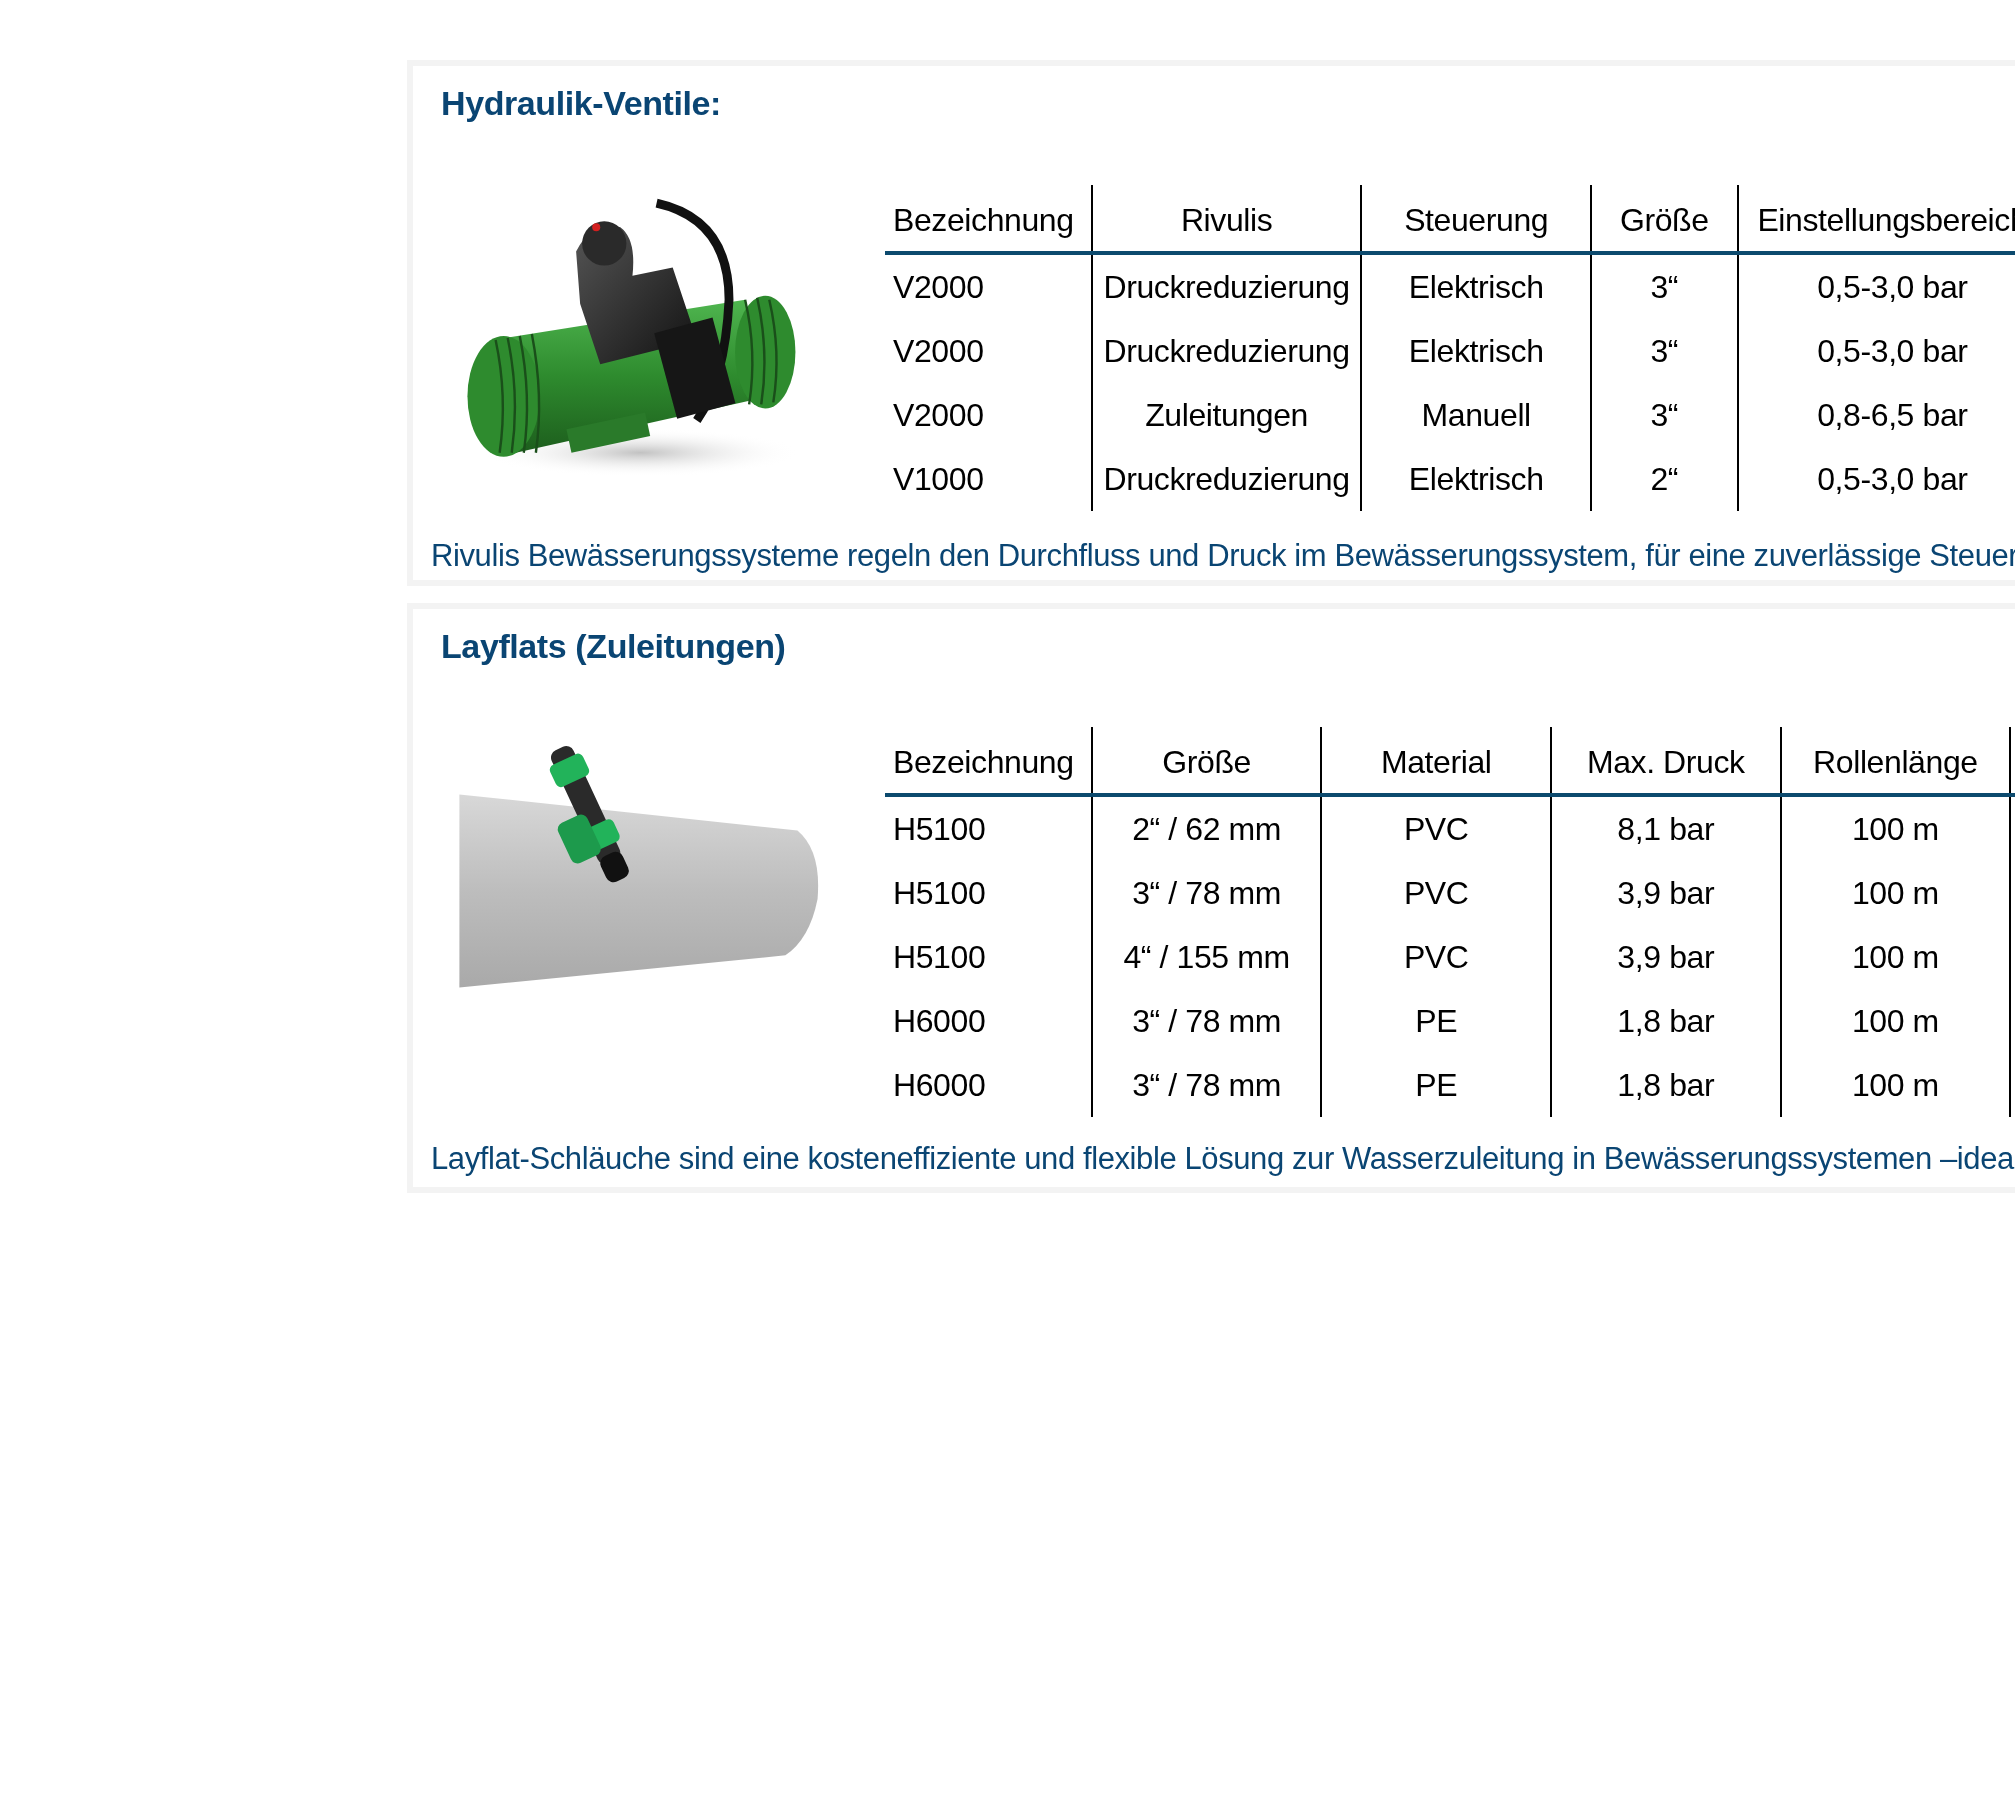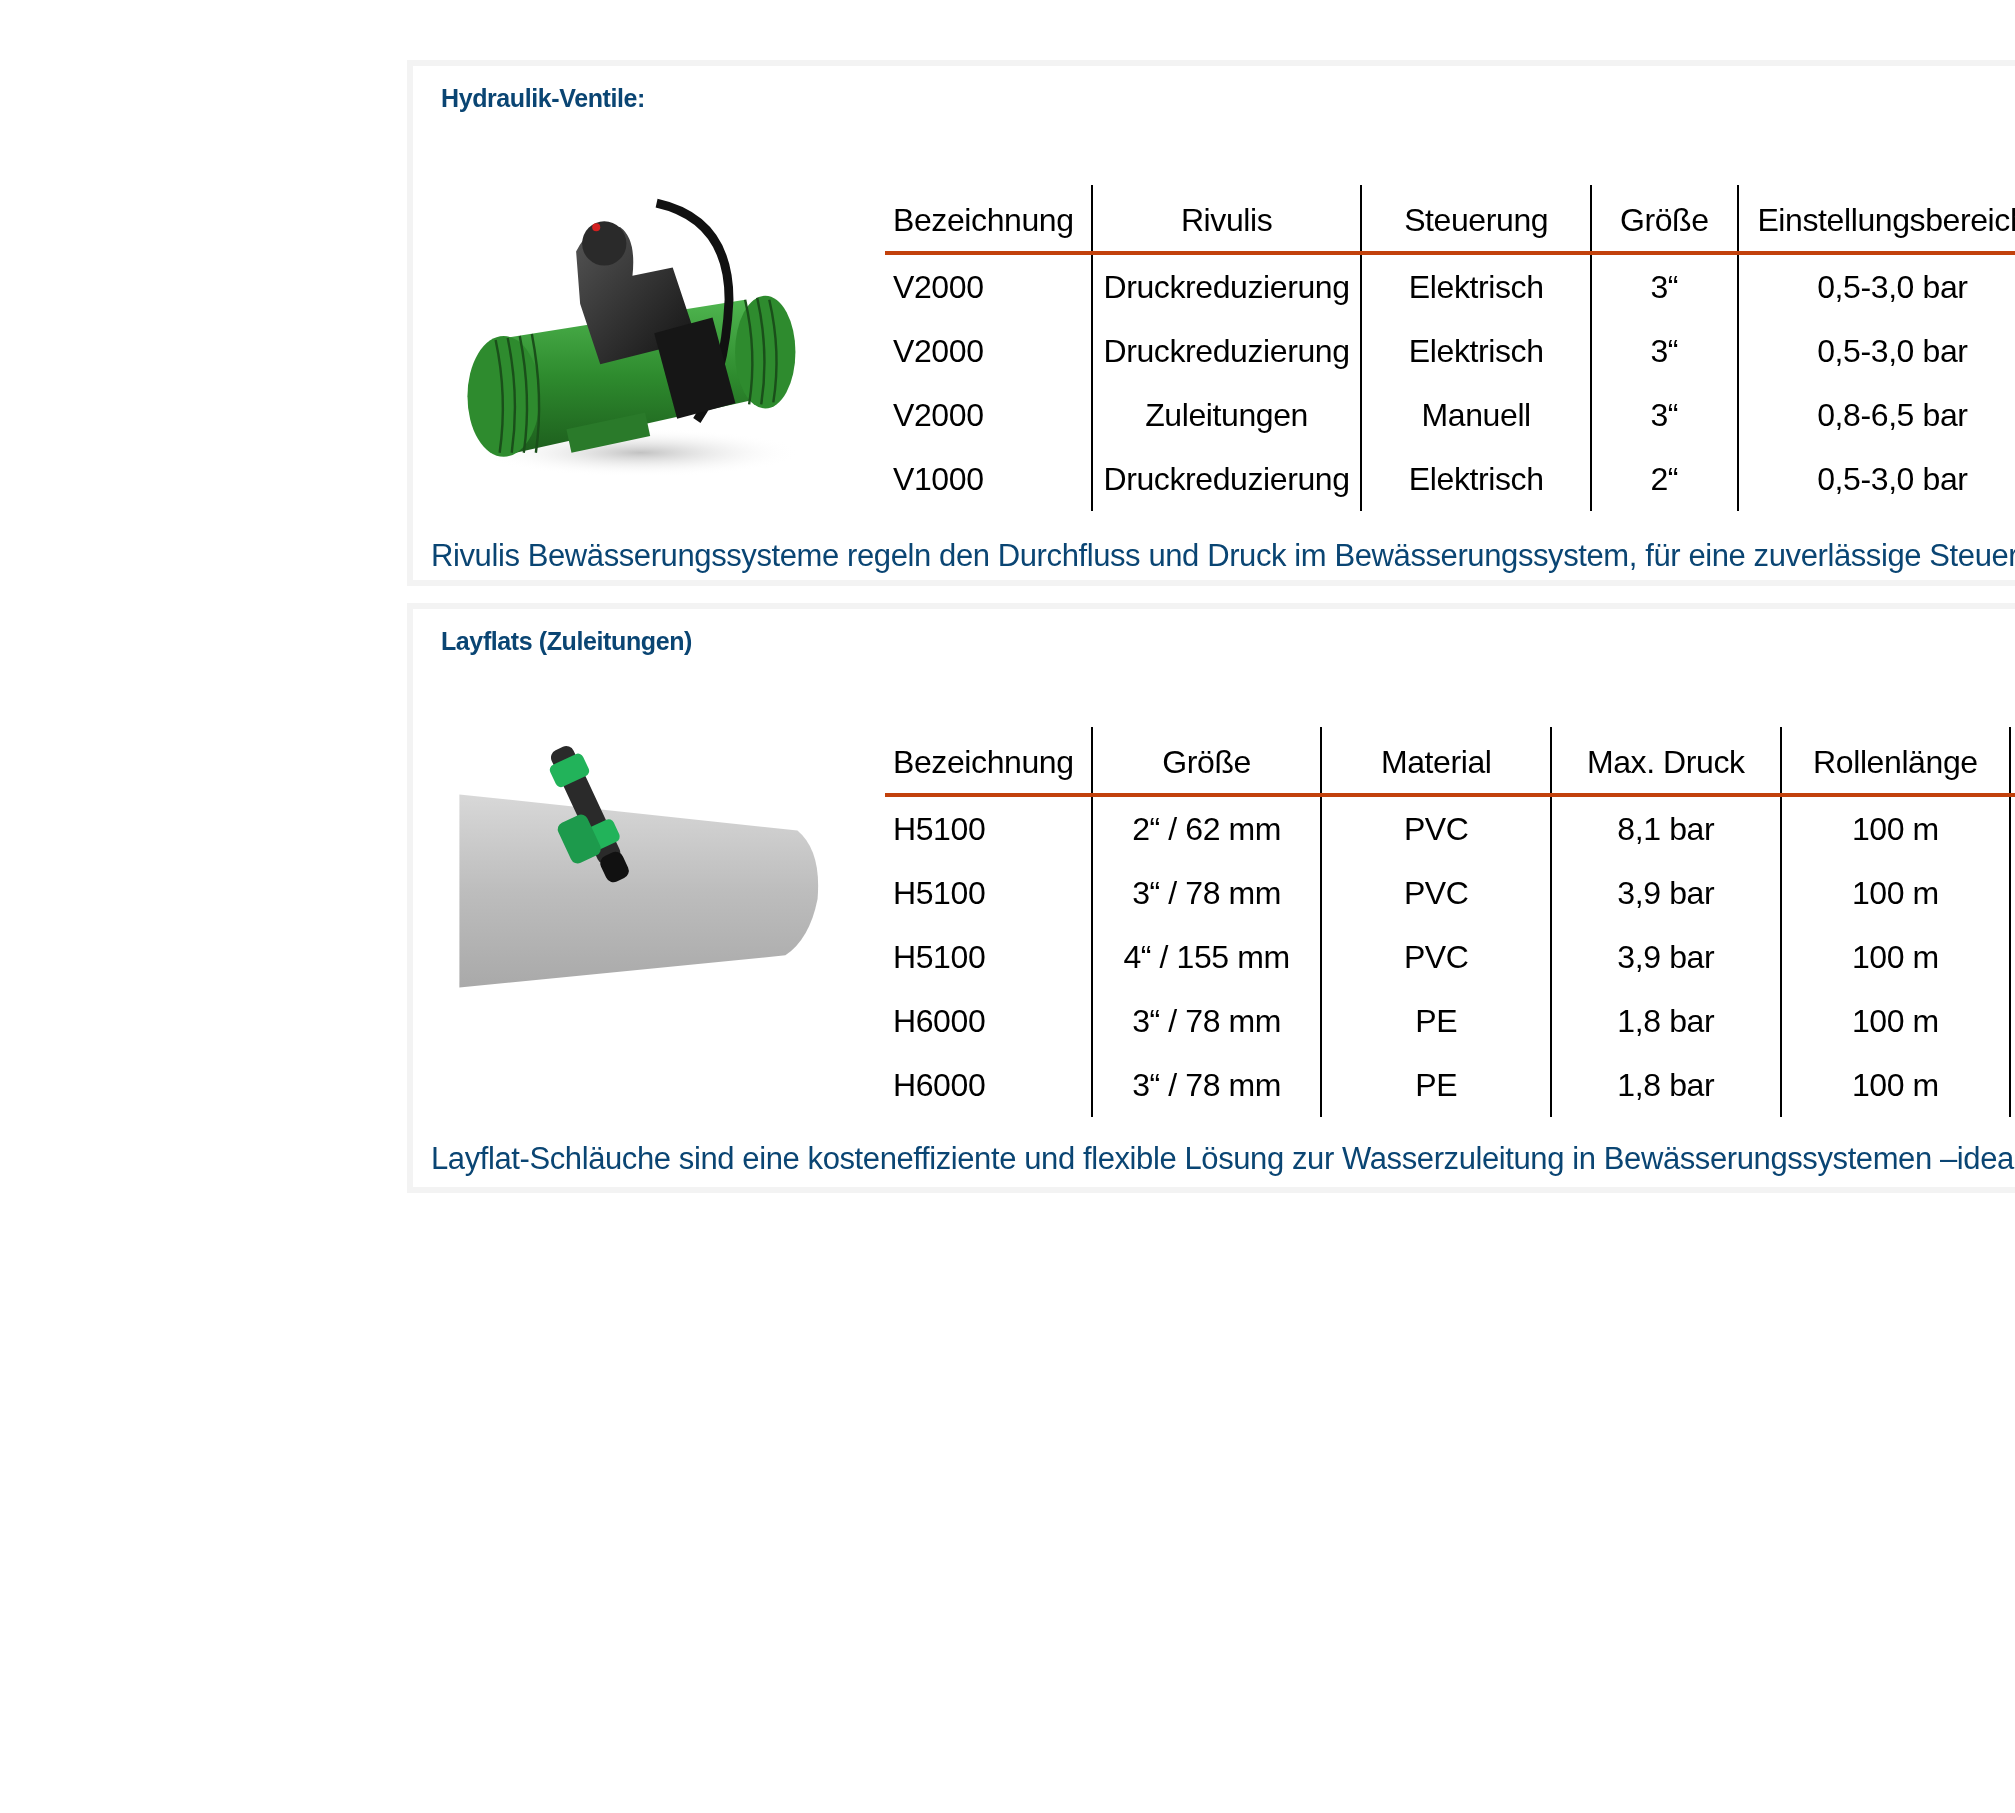--- a/index.html
+++ b/index.html
@@ -23,21 +23,21 @@
     border: 6px solid #f3f3f3;
     box-sizing: border-box;
   }
   .card.valves { top: 60px; height: 526px; }
   .card.layflats { top: 603px; height: 590px; }
 
   .card-title {
     position: absolute;
     left: 28px;
     top: 18px;
-    font-size: 25px;
+    font-size: 34px;
     font-weight: bold;
     color: #0a4573;
     white-space: nowrap;
     letter-spacing: -0.4px;
   }
   .product-image {
     position: absolute;
     left: 34px;
     width: 387px;
     height: 330px;
@@ -61,21 +61,21 @@
     font-weight: normal;
     border-left: 2.4px solid #000;
   }
   table.spec th:first-child, table.spec td:first-child {
     border-left: none;
     text-align: left;
     padding-left: 8px;
   }
   table.spec th {
     height: 62px;
-    border-bottom: 4px solid #c2410c;
+    border-bottom: 4px solid #0c4a6e;
     vertical-align: middle;
     padding-top: 4px;
   }
   table.spec td {
     height: 64px;
     vertical-align: middle;
     margin-left: 24px;
   }
   .description {
     position: absolute;

